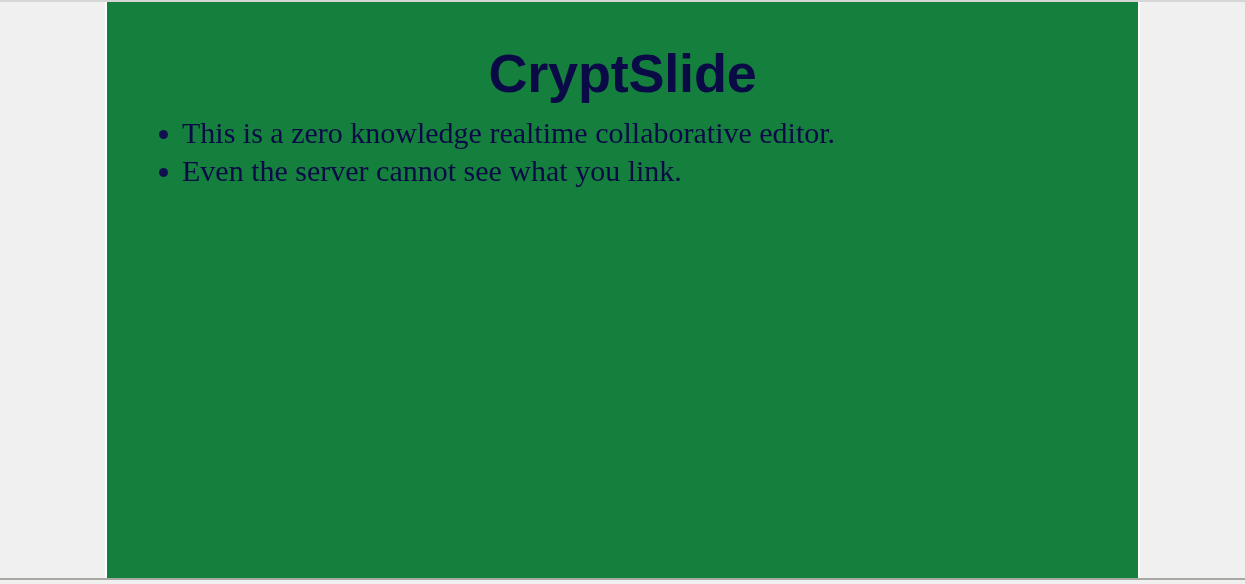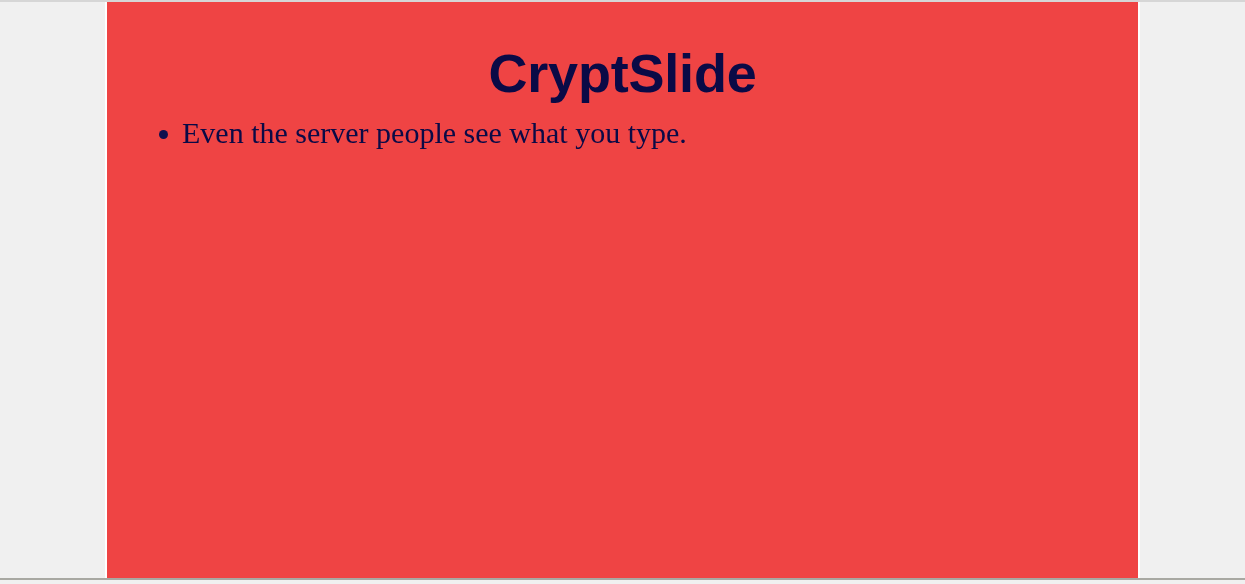--- a/index.html
+++ b/index.html
@@ -33,21 +33,21 @@
     background: #a8a8a2;
   }
 
   
   .slide-surface {
     position: absolute;
     left: 105px;
     top: 2px;
     width: 1035px;
     height: 576px;
-    background: #ef4444;
+    background: #15803d;
     border-left: 2px solid #ffffff;
     border-right: 2px solid #ffffff;
     box-sizing: border-box;
   }
 
   .slide-title {
     position: absolute;
     left: 0;
     top: 40px;
     width: 1031px;
@@ -95,19 +95,22 @@
 <body>
 
 <div class="page-rule-top"></div>
 
 <div class="slide-surface">
 
   <div class="slide-title">CryptSlide</div>
 
   <ul class="slide-bullets">
     <li>
-      <span>Even the server people see what you type.</span>
+      <span>This is a zero knowledge realtime collaborative editor.</span>
+    </li>
+    <li>
+      <span>Even the server cannot see what you link.</span>
     </li>
   </ul>
 
 </div>
 
 <div class="page-rule-bottom"></div>
 
 </body></html>

